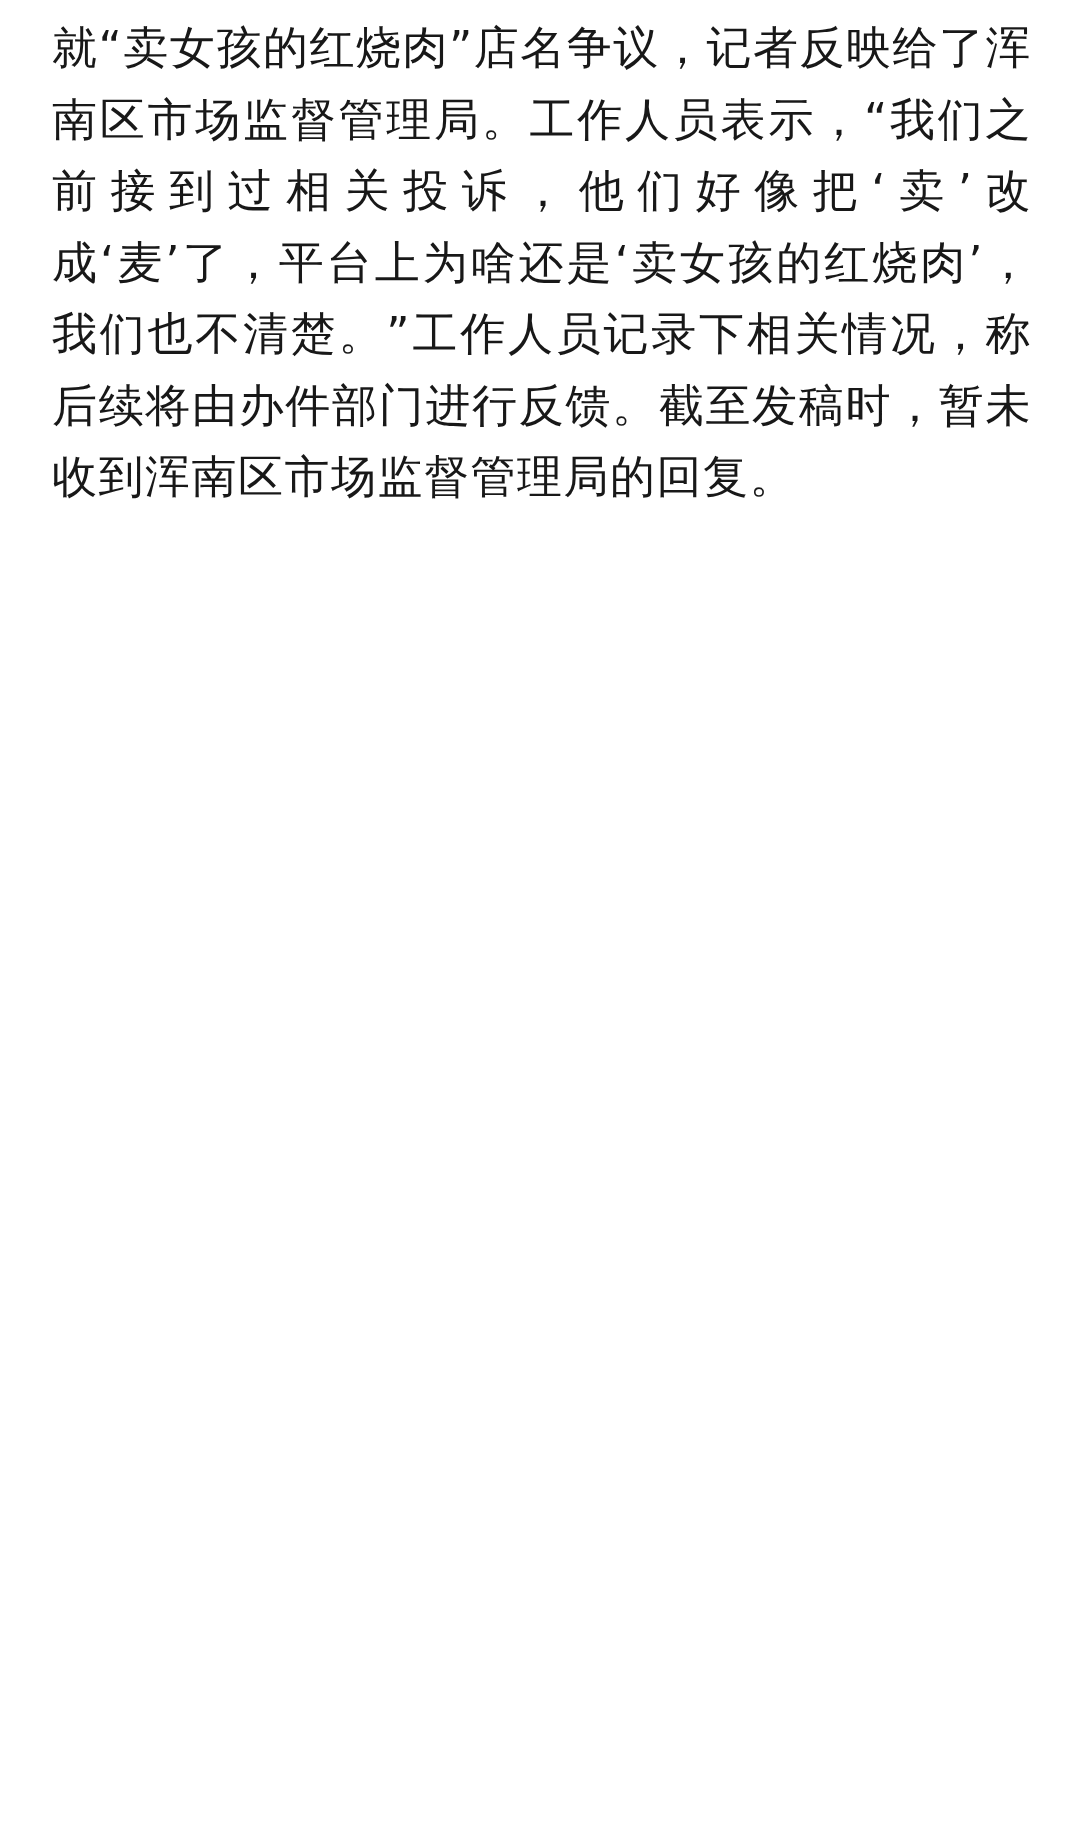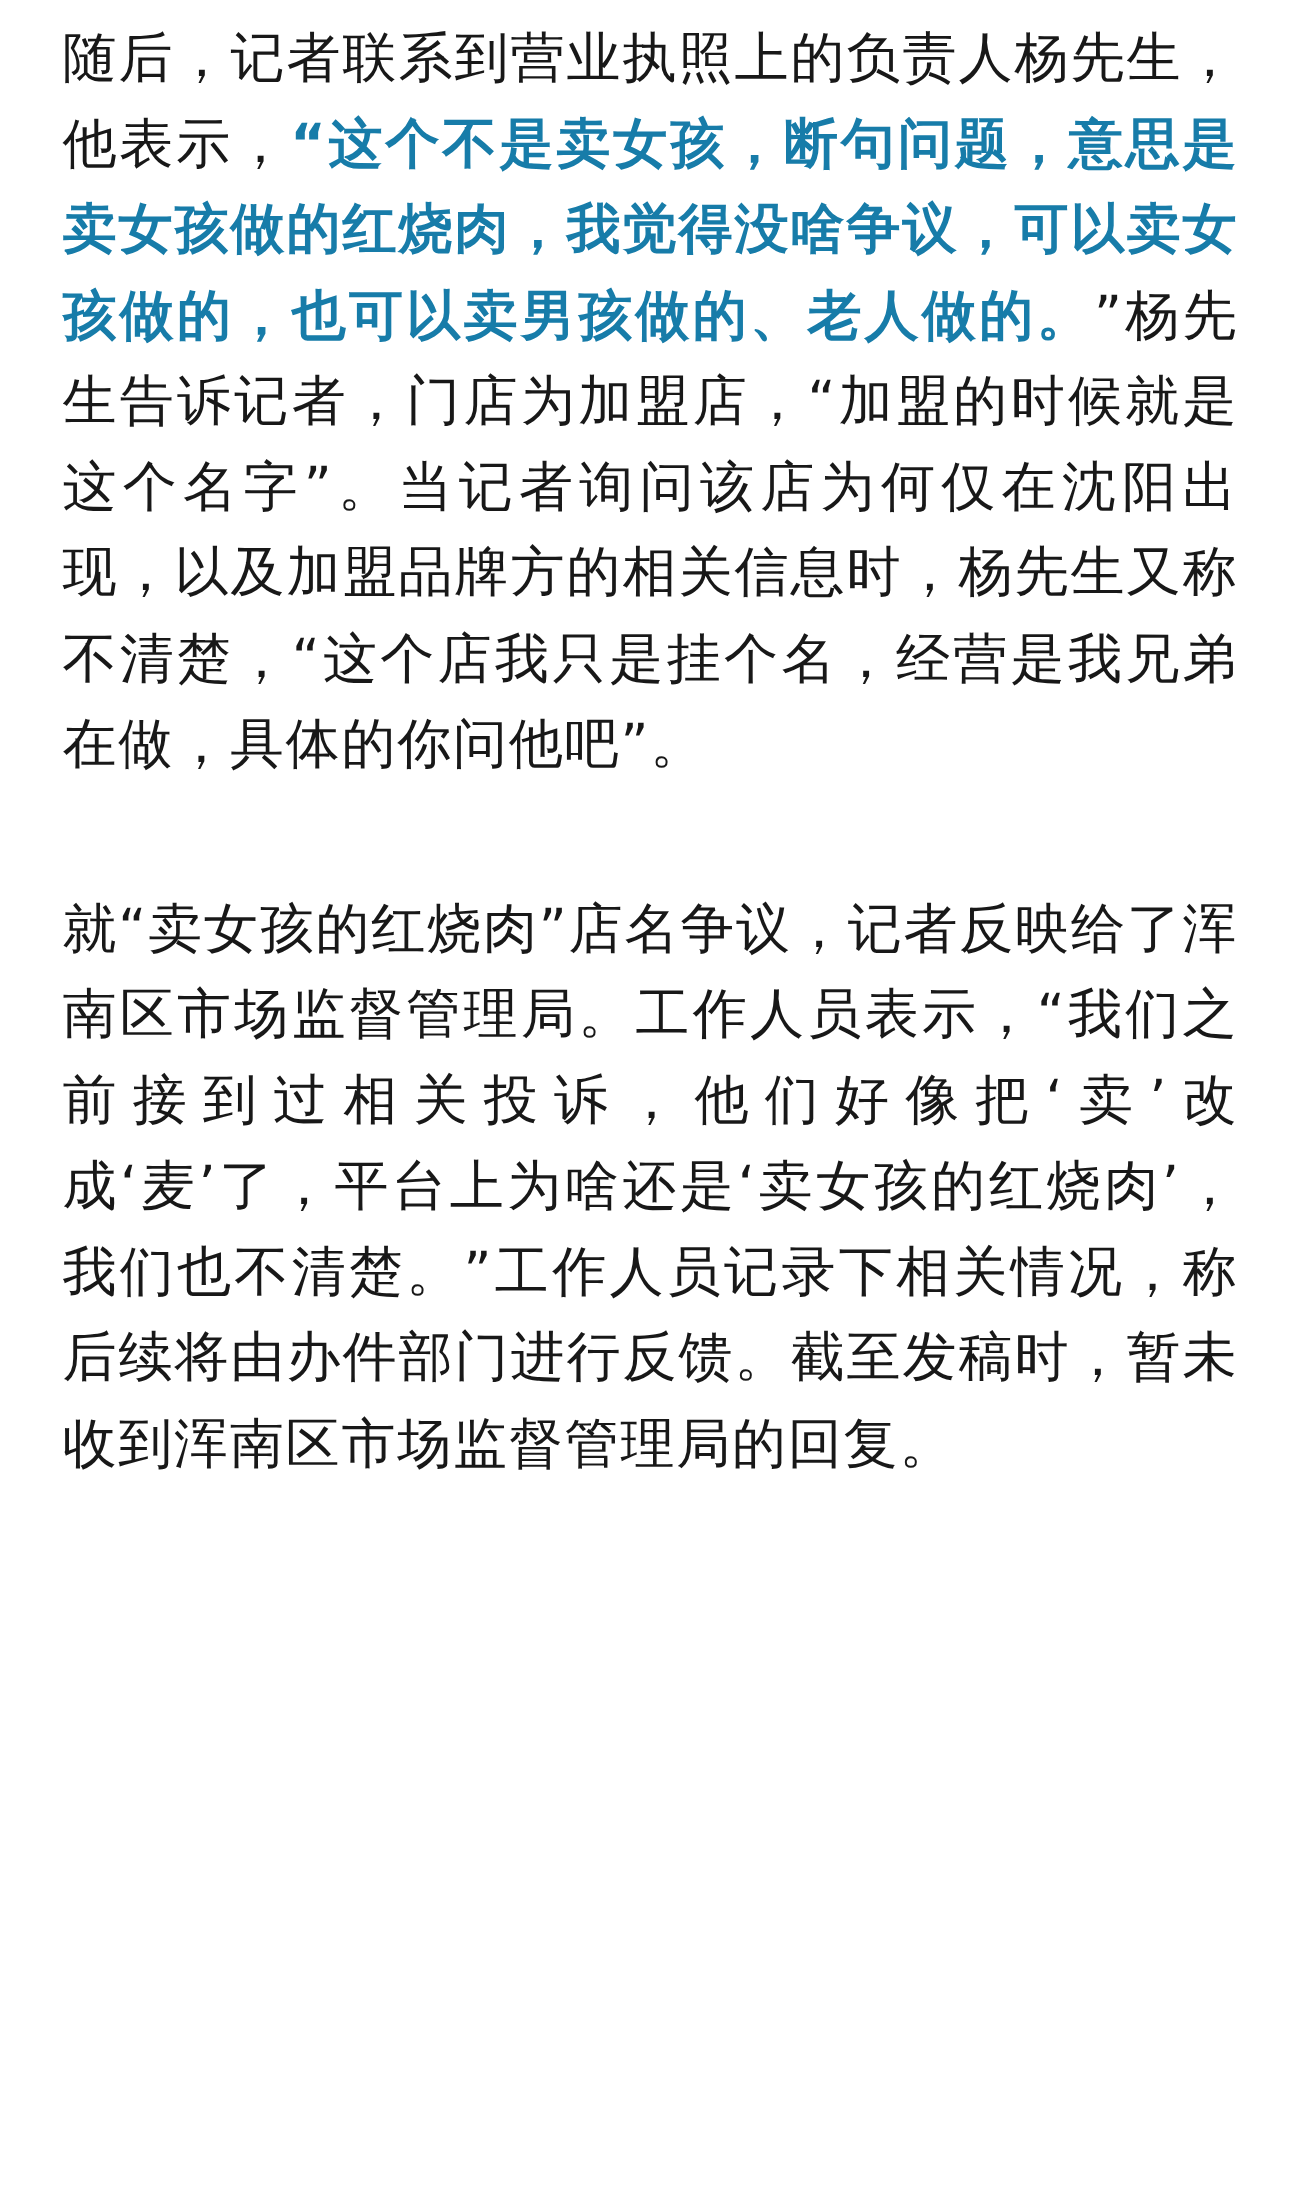--- a/index.html
+++ b/index.html
@@ -37,22 +37,19 @@
   .hl {
     color: var(--highlight-color);
     font-weight: bold;
   }
 </style>
 </head>
 <body>
 
 <main class="article">
 
-  <p class="para">
-    <span>随后，记者联系到营业执照上的负责人杨先生，他表示，</span><span class="hl">“这个不是卖女孩，断句问题，意思是卖女孩做的红烧肉，我觉得没啥争议，可以卖女孩做的，也可以卖男孩做的、老人做的。</span><span>”杨先生告诉记者，门店为加盟店，“加盟的时候就是这个名字”。当记者询问该店为何仅在沈阳出现，以及加盟品牌方的相关信息时，杨先生又称不清楚，“这个店我只是挂个名，经营是我兄弟在做，具体的你问他吧”。</span>
-  </p>
 
 
   <p class="para">
     <span>就“卖女孩的红烧肉”店名争议，记者反映给了浑南区市场监督管理局。工作人员表示，“我们之前接到过相关投诉，他们好像把‘卖’改成‘麦’了，平台上为啥还是‘卖女孩的红烧肉’，我们也不清楚。”工作人员记录下相关情况，称后续将由办件部门进行反馈。截至发稿时，暂未收到浑南区市场监督管理局的回复。</span>
   </p>
 
 </main>
 
 </body></html>

